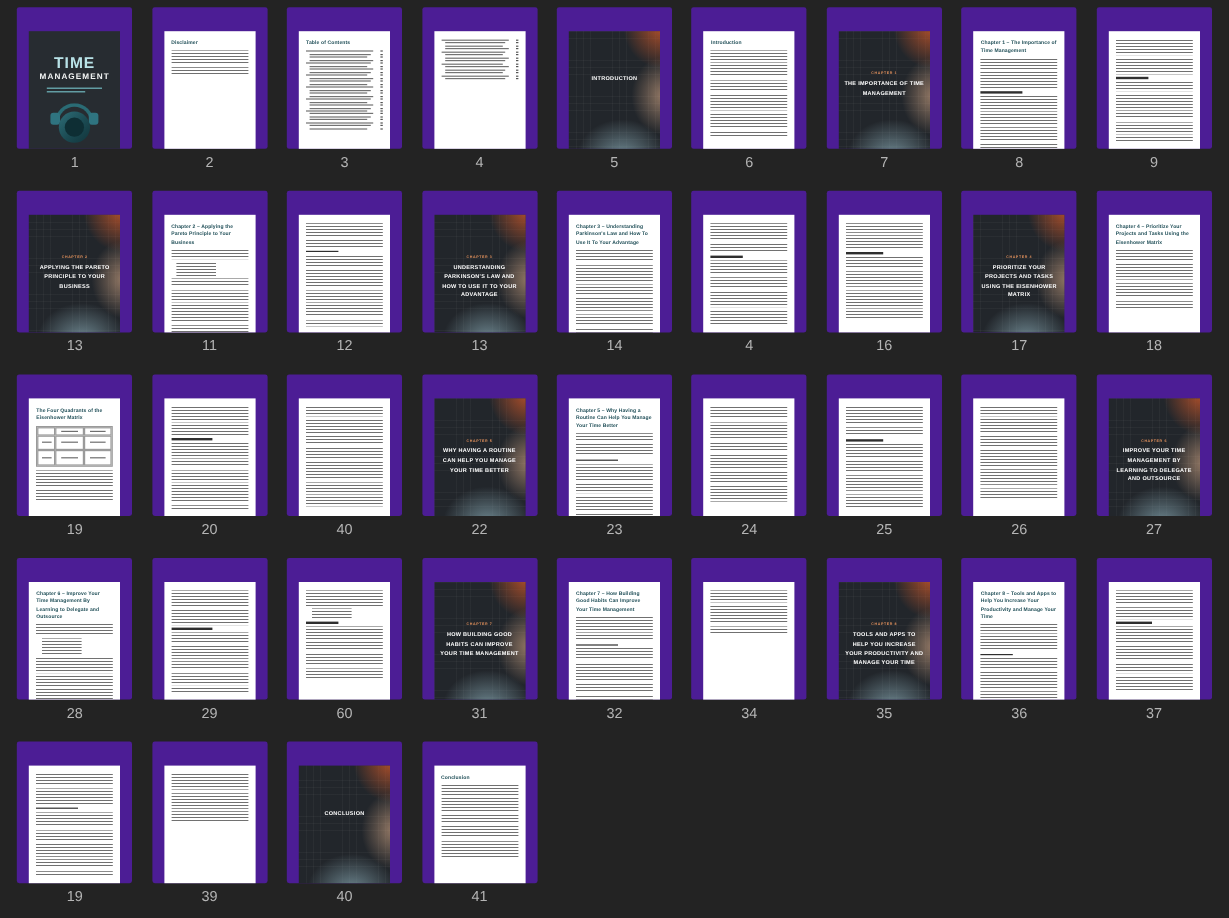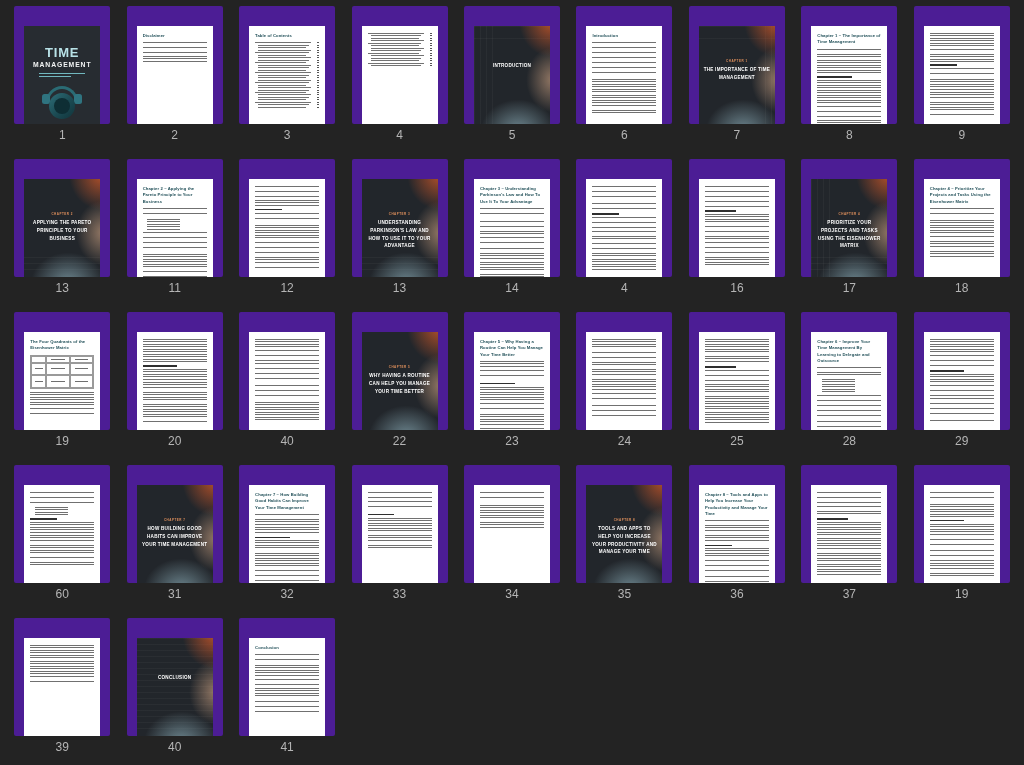--- a/index.html
+++ b/index.html
@@ -583,20 +583,42 @@
           <div class="para" style="height: 11%;"></div>
           <div class="para" style="height: 16%;"></div>
           <div class="para" style="height: 15%;"></div>
         </div>
       </div>
       <div class="pnum">25</div>
     </div>
     <div class="cell">
       <div class="tile">
         <div class="page white">
+          <div class="para" style="height: 9%;"></div>
+          <div class="para" style="height: 14%;"></div>
+          <div class="para" style="height: 11%;"></div>
+          <div class="para" style="height: 16%;"></div>
+          <div class="para" style="height: 15%;"></div>
+          <div class="para" style="height: 10%;"></div>
+        </div>
+      </div>
+      <div class="pnum">26</div>
+    </div>
+    <div class="cell">
+      <div class="tile">
+        <div class="page dark">
+          <div class="kicker">CHAPTER 6</div>
+          <div class="ctitle">IMPROVE YOUR TIME MANAGEMENT BY LEARNING TO DELEGATE AND OUTSOURCE</div>
+        </div>
+      </div>
+      <div class="pnum">27</div>
+    </div>
+    <div class="cell">
+      <div class="tile">
+        <div class="page white">
           <div class="phead">Chapter 6 – Improve Your Time Management By Learning to Delegate and Outsource</div>
           <div class="para" style="height: 11%;"></div>
           <div class="para list" style="height: 16%;"></div>
           <div class="para" style="height: 15%;"></div>
           <div class="para" style="height: 10%;"></div>
           <div class="para" style="height: 13%;"></div>
         </div>
       </div>
       <div class="pnum">28</div>
     </div>
@@ -649,33 +671,20 @@
           <div class="para" style="height: 17%;"></div>
           <div class="para" style="height: 9%;"></div>
           <div class="para" style="height: 14%;"></div>
         </div>
       </div>
       <div class="pnum">32</div>
     </div>
     <div class="cell">
       <div class="tile">
         <div class="page white">
-          <div class="para" style="height: 8%;"></div>
-          <div class="para" style="height: 12%;"></div>
-          <div class="sub" style="width: 42%;"></div>
-          <div class="para" style="height: 17%;"></div>
-          <div class="para" style="height: 9%;"></div>
-          <div class="para" style="height: 6%;"></div>
-        </div>
-      </div>
-      <div class="pnum">33</div>
-    </div>
-    <div class="cell">
-      <div class="tile">
-        <div class="page white">
           <div class="para" style="height: 12%;"></div>
           <div class="para" style="height: 17%;"></div>
           <div class="para" style="height: 9%;"></div>
         </div>
       </div>
       <div class="pnum">34</div>
     </div>
     <div class="cell">
       <div class="tile">
         <div class="page dark">

